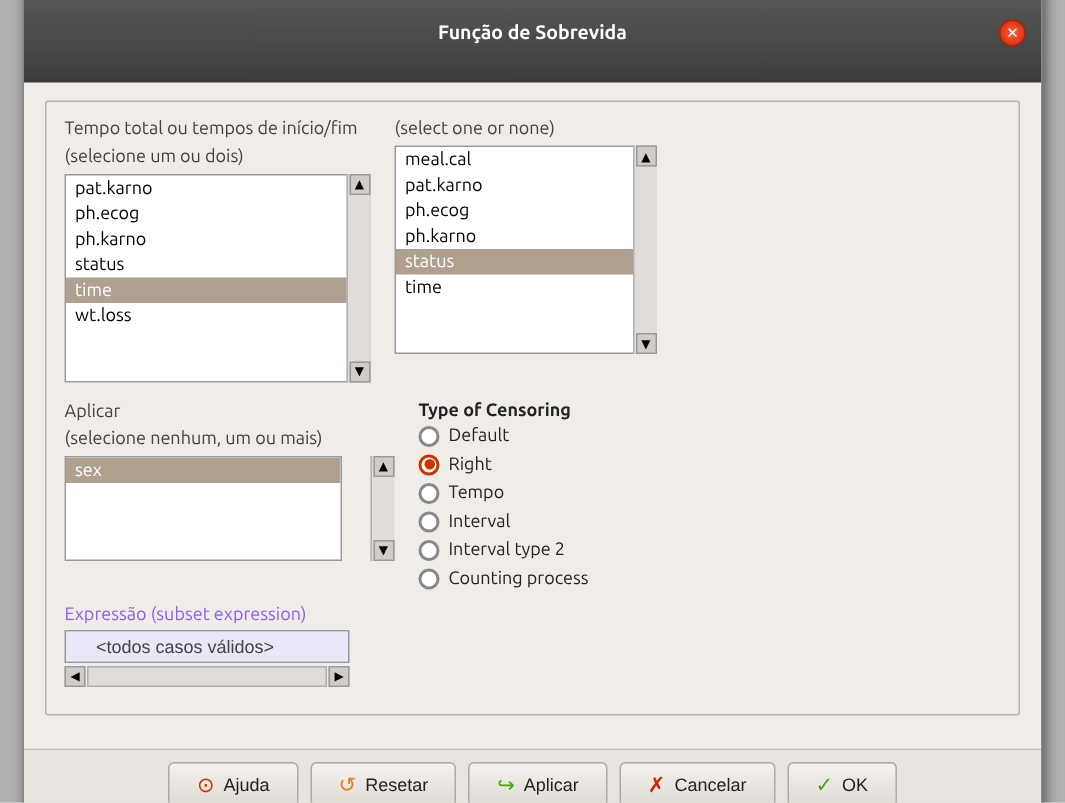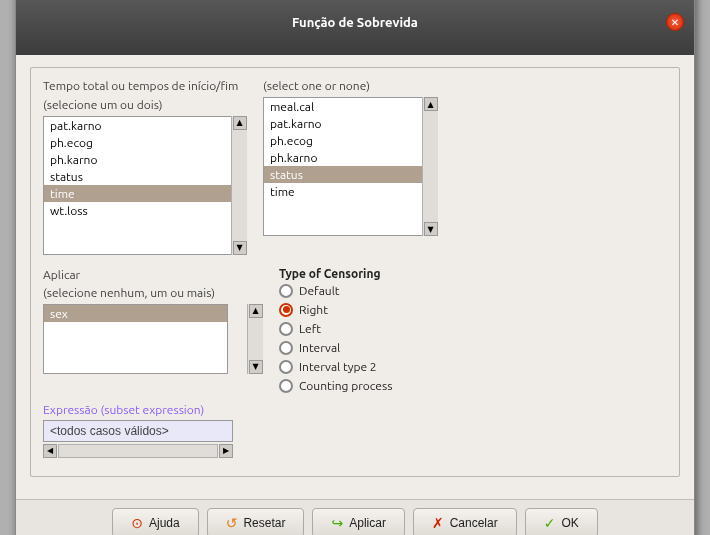--- a/index.html
+++ b/index.html
@@ -230,21 +230,21 @@
       border: 1px solid #999;
       background: white;
       display: flex;
       align-items: center;
       position: relative;
       overflow: hidden;
     }
 
     .expression-input {
       width: 100%;
-      padding: 3px 6px;
+      padding: 3px 20px;
       font-size: 12px;
       border: none;
       background: #e8e8f8;
       color: #444;
       outline: none;
     }
 
     .scrollbar-h {
       display: flex;
       align-items: center;
@@ -404,21 +404,21 @@
               <span>Default</span>
             </div>
 
             <div class="radio-row">
               <div class="radio-btn checked"></div>
               <span>Right</span>
             </div>
 
             <div class="radio-row">
               <div class="radio-btn"></div>
-              <span>Left</span>
+              <span>Tempo</span>
             </div>
 
             <div class="radio-row">
               <div class="radio-btn"></div>
               <span>Interval</span>
             </div>
 
             <div class="radio-row">
               <div class="radio-btn"></div>
               <span>Interval type 2</span>

